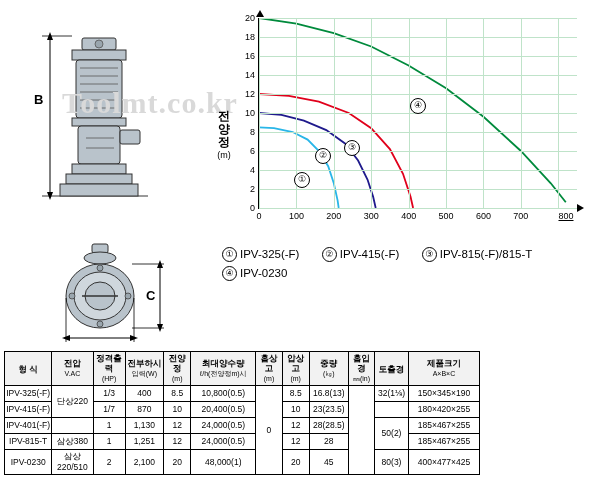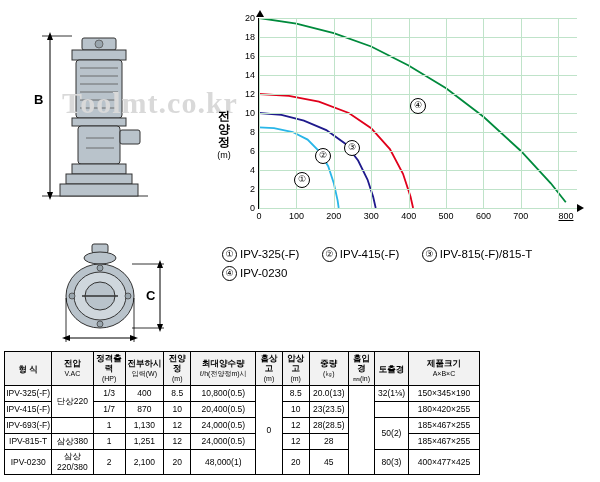--- a/index.html
+++ b/index.html
@@ -214,38 +214,38 @@
     <tbody id="spec-body">
         <tr>
           <td class="left">IPV-325(-F)</td>
           <td rowspan="2">단상220</td>
           <td>1/3</td>
           <td>400</td>
           <td>8.5</td>
           <td>10,800(0.5)</td>
           <td rowspan="5">0</td>
           <td>8.5</td>
-          <td>20.0(13)</td>
+          <td>16.8(13)</td>
           <td rowspan="5"></td>
           <td>32(1⅛)</td>
           <td>150×345×190</td>
         </tr>
         <tr>
           <td class="left">IPV-415(-F)</td>
           <td>1/7</td>
           <td>870</td>
           <td>10</td>
           <td>20,400(0.5)</td>
           <td>10</td>
           <td>23(23.5)</td>
           <td></td>
           <td>180×420×255</td>
         </tr>
         <tr>
-          <td class="left">IPV-693(-F)</td>
+          <td class="left">IPV-401(-F)</td>
           <td></td>
           <td>1</td>
           <td>1,130</td>
           <td>12</td>
           <td>24,000(0.5)</td>
           <td>12</td>
           <td>28(28.5)</td>
           <td rowspan="2">50(2)</td>
           <td>185×467×255</td>
         </tr>
@@ -255,21 +255,21 @@
           <td>1</td>
           <td>1,251</td>
           <td>12</td>
           <td>24,000(0.5)</td>
           <td>12</td>
           <td>28</td>
           <td>185×467×255</td>
         </tr>
         <tr>
           <td class="left">IPV-0230</td>
-          <td>삼상220/380</td>
+          <td>삼상220/510</td>
           <td>2</td>
           <td>2,100</td>
           <td>20</td>
           <td>48,000(1)</td>
           <td>20</td>
           <td>45</td>
           <td>80(3)</td>
           <td>400×477×425</td>
         </tr>
       </tbody>

